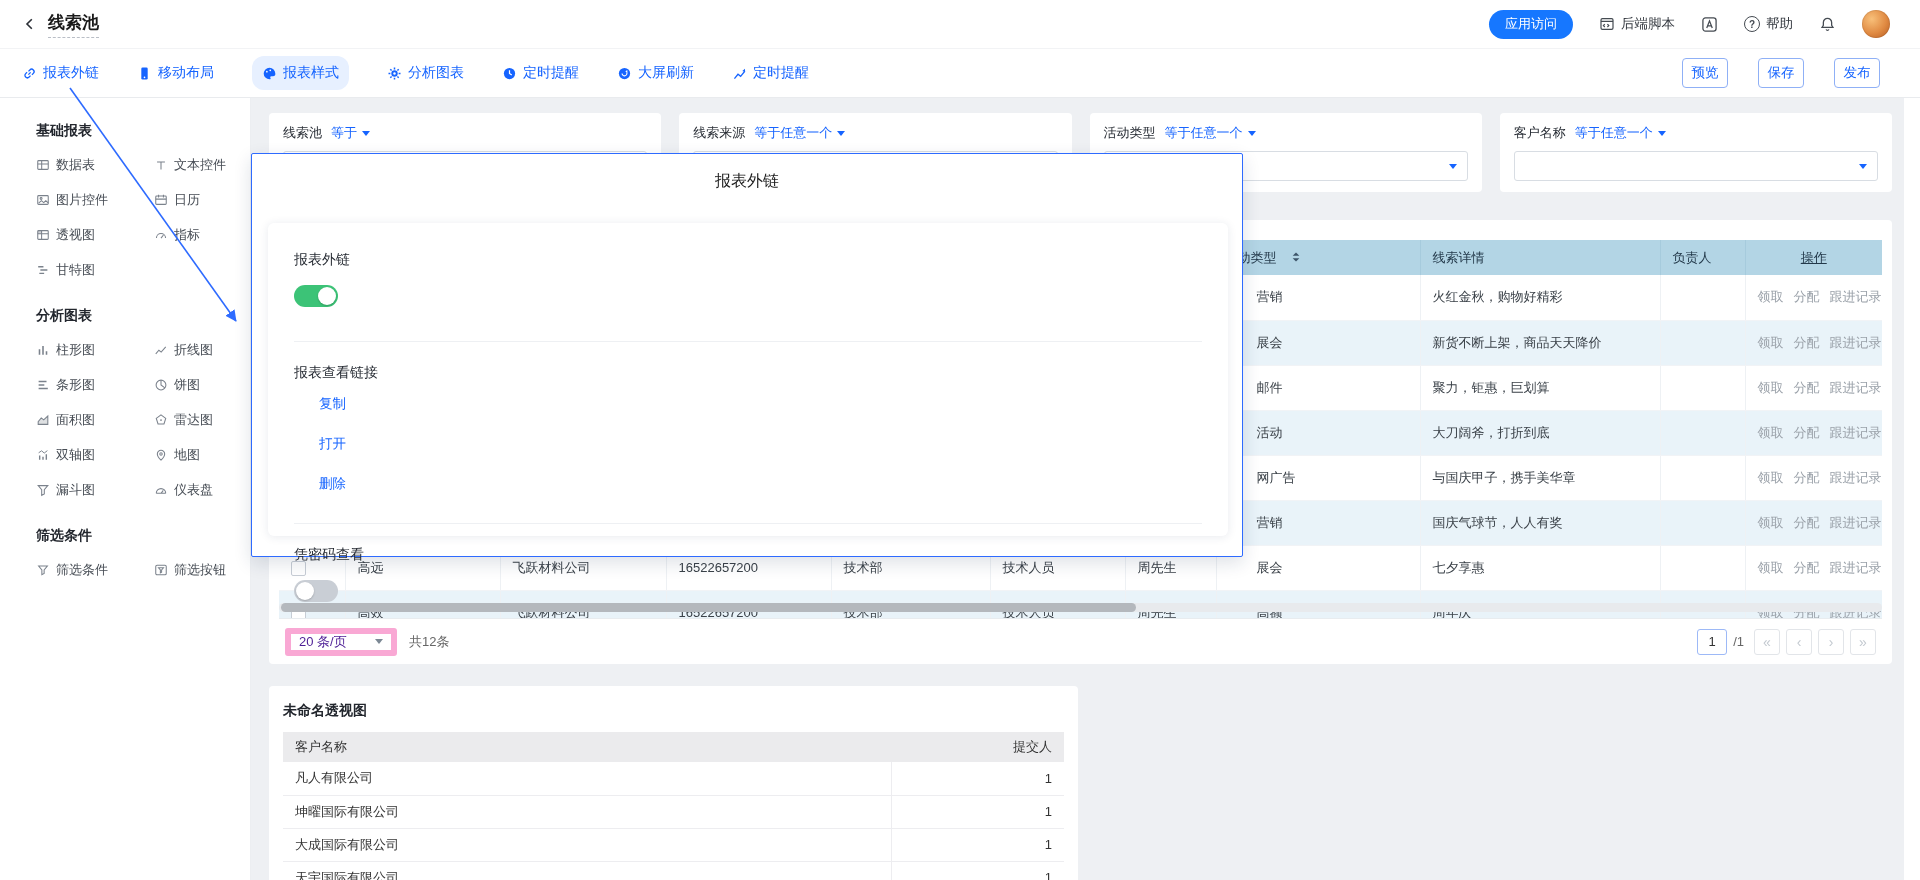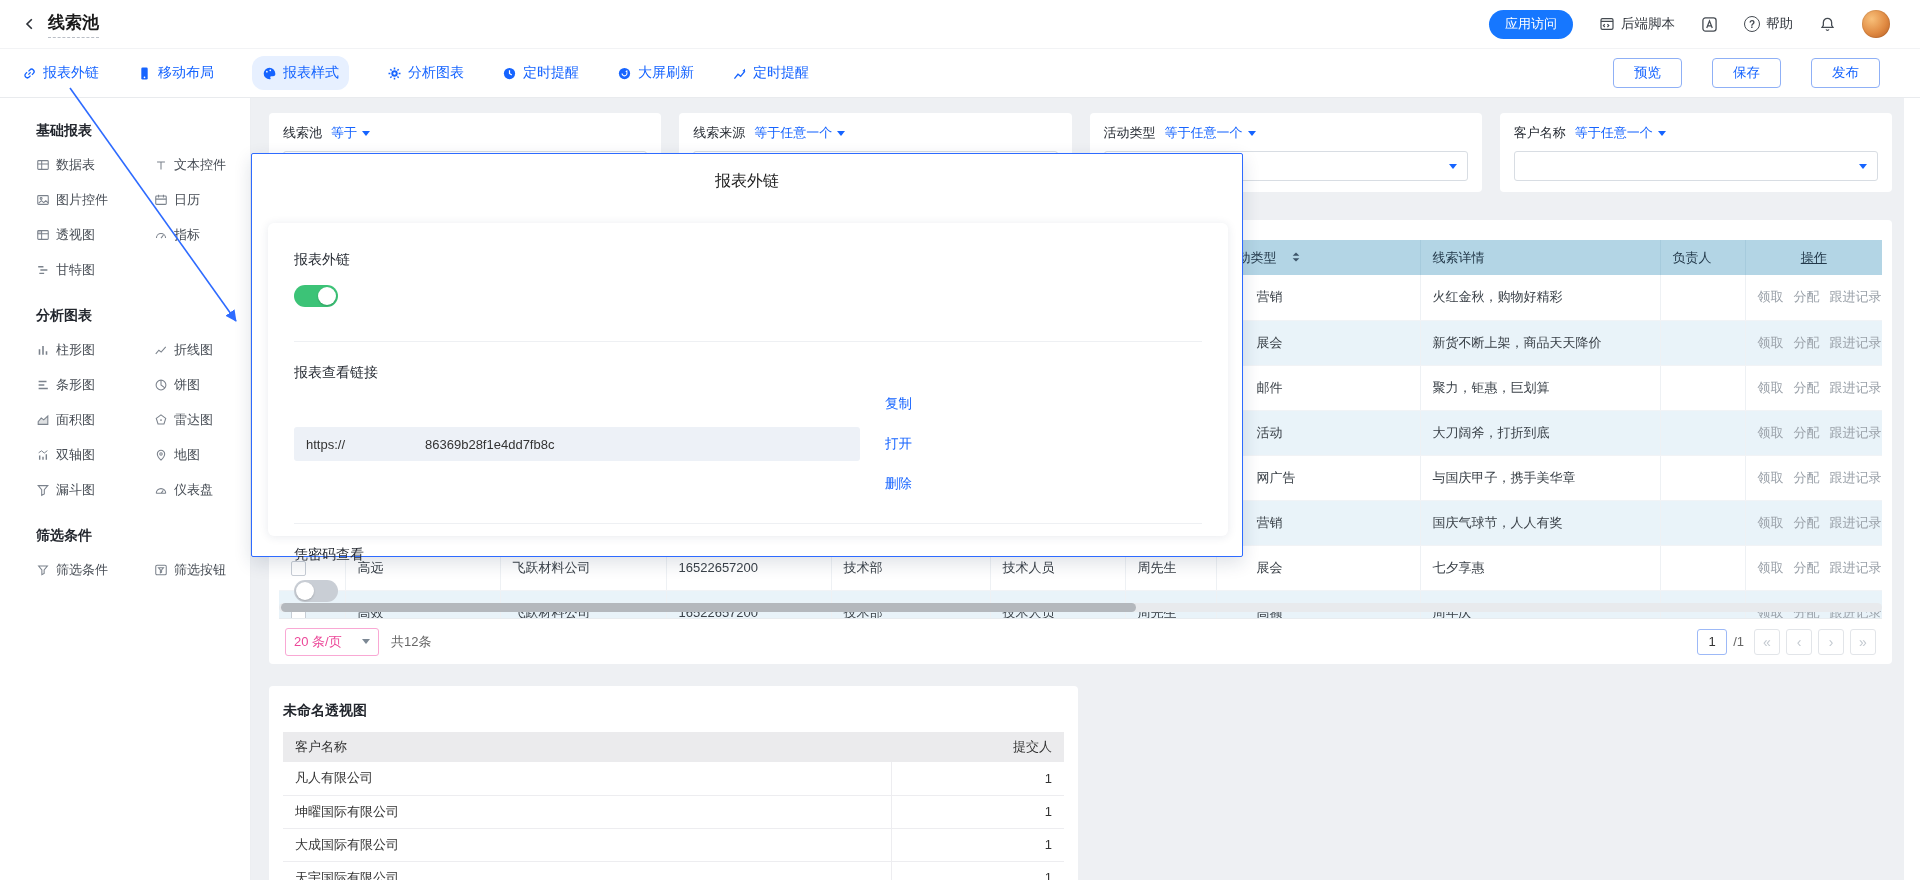--- a/index.html
+++ b/index.html
@@ -18,21 +18,21 @@
 .tb-ic{display:inline-flex;cursor:pointer;color:#33383f;}
 .qmark{width:16px;height:16px;border:1.3px solid #454b52;border-radius:50%;display:inline-flex;align-items:center;justify-content:center;font-size:10px;font-weight:700;color:#454b52;}
 .avatar{width:28px;height:28px;border-radius:50%;background:radial-gradient(circle at 35% 32%,#f8c07a,#e08a42 55%,#b45a22);box-shadow:inset 0 0 0 1px rgba(0,0,0,.08);cursor:pointer;}
 
 
 .toolbar{position:absolute;left:0;top:49px;width:1920px;height:49px;display:flex;align-items:center;padding:0 40px 0 22px;border-bottom:1px solid #e9ebee;background:#fff;z-index:10;}
 .tabs{display:flex;align-items:center;gap:38px;}
 .tab{display:inline-flex;align-items:center;gap:6px;color:#1664ff;font-size:14px;cursor:pointer;white-space:nowrap;}
 .tab.active{background:#e7f0ff;padding:8px 10px;border-radius:12px;}
 .tb-actions{margin-left:auto;display:flex;gap:30px;}
-.btn-ghost{width:69px;height:30px;border:1px solid #8fb0f6;border-radius:4px;background:#fff;color:#1664ff;font-size:13.5px;cursor:pointer;}
+.btn-ghost{width:46px;height:30px;border:1px solid #8fb0f6;border-radius:4px;background:#fff;color:#1664ff;font-size:13.5px;cursor:pointer;}
 
 
 .sidebar{position:absolute;left:0;top:98px;width:251px;height:782px;background:#fff;border-right:1px solid #eceef1;padding:24px 0 0 36px;z-index:5;}
 .s-title{font-size:14px;font-weight:700;color:#23272e;margin-bottom:16px;}
 .s-grid{display:grid;grid-template-columns:118px auto;row-gap:17px;margin-bottom:28px;}
 .s-item{display:flex;align-items:center;gap:6px;font-size:13px;color:#474d55;cursor:grab;white-space:nowrap;}
 .si{flex:none;}
 
 
 .main{position:absolute;left:251px;top:98px;width:1653px;height:782px;background:#eef0f3;padding:15px 12px 0 18px;}
@@ -54,21 +54,21 @@
 .leads td:last-child{border-right:none;}
 tr.alt td{background:#e9f3f9;}
 .c-ops a{color:#9aa1a9;margin-right:10px;cursor:pointer;text-decoration:none;}
 .cb{display:inline-block;width:15px;height:15px;border:1px solid #c7cdd5;border-radius:2px;background:#fff;cursor:pointer;vertical-align:middle;}
 .th-type .lbl{margin-left:-4px;}
 td.c-type{padding-left:40px;}
 .sort{margin-left:14px;vertical-align:-1px;}
 .hscroll{position:absolute;left:0;bottom:6px;width:1603px;height:9px;border-radius:5px;background:#e8eaed;}
 .hthumb{position:absolute;left:2px;top:0;width:855px;height:9px;border-radius:5px;background:#b4b8bd;cursor:pointer;}
 .pager{height:46px;border-top:1px solid #e8ecef;display:flex;align-items:center;padding:0 6px;}
-.psize{width:94px;height:28px;border:1px solid #f9a8d4;border-radius:3px;font-size:13px;color:#ec4899;display:inline-flex;align-items:center;justify-content:space-between;padding:0 8px;cursor:pointer;}
+.psize{width:112px;height:28px;border:6px solid #f9a8d4;border-radius:3px;font-size:13px;color:#4c1d95;display:inline-flex;align-items:center;justify-content:space-between;padding:0 8px;cursor:pointer;}
 .psize .caret{color:#7c8894;}
 .ptotal{margin-left:12px;font-size:13px;color:#666;}
 .pright{margin-left:auto;display:flex;align-items:center;gap:6px;}
 .pbox{width:30px;height:26px;border:1px solid #9db9f7;border-radius:3px;display:inline-flex;align-items:center;justify-content:center;font-size:13px;color:#333;cursor:text;}
 .pof{font-size:13px;color:#666;margin:0 4px 0 0;}
 .pnav{width:26px;height:26px;border:1px solid #e2e5e9;border-radius:3px;background:#fff;color:#c3c9d0;font-size:14px;display:inline-flex;align-items:center;justify-content:center;cursor:pointer;}
 
 
 .pivot-card{margin-top:22px;width:809px;background:#fff;border-radius:4px;padding:10px 14px;height:240px;}
 .pv-title{font-size:14px;font-weight:700;color:#23272e;margin:6px 0 12px;}
@@ -591,24 +591,20 @@
   </main>
 
   <div class="modal">
     <div class="m-title">报表外链</div>
     <div class="m-panel">
       <div class="m-label">报表外链</div>
       <span class="switch on"><span class="knob"></span></span>
       <div class="m-div"></div>
       <div class="m-label">报表查看链接</div>
       <div class="url-row">
-        <div class="url-box">
-          <span>https://</span>
-          <span class="url-code">86369b28f1e4dd7fb8c</span>
-        </div>
         <div class="m-links">
           <a>复制</a>
           <a>打开</a>
           <a>删除</a>
         </div>
       </div>
       <div class="m-div"></div>
       <div class="m-label">凭密码查看</div>
       <span class="switch off"><span class="knob"></span></span>
     </div>

